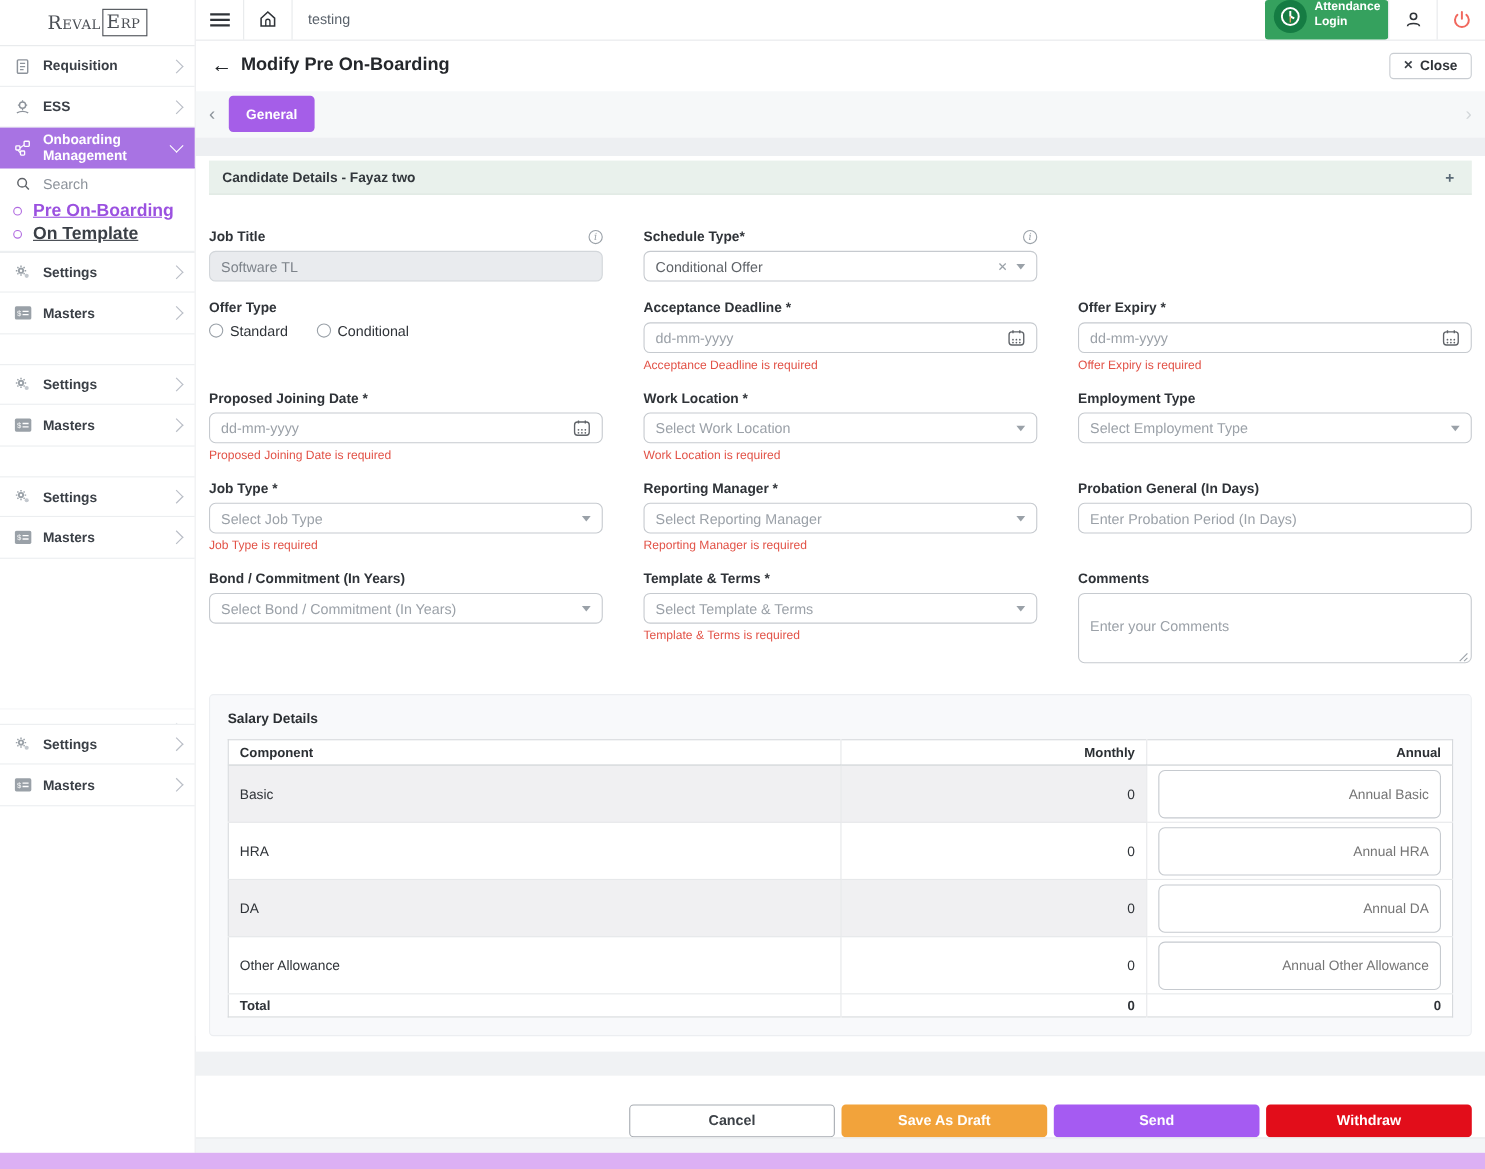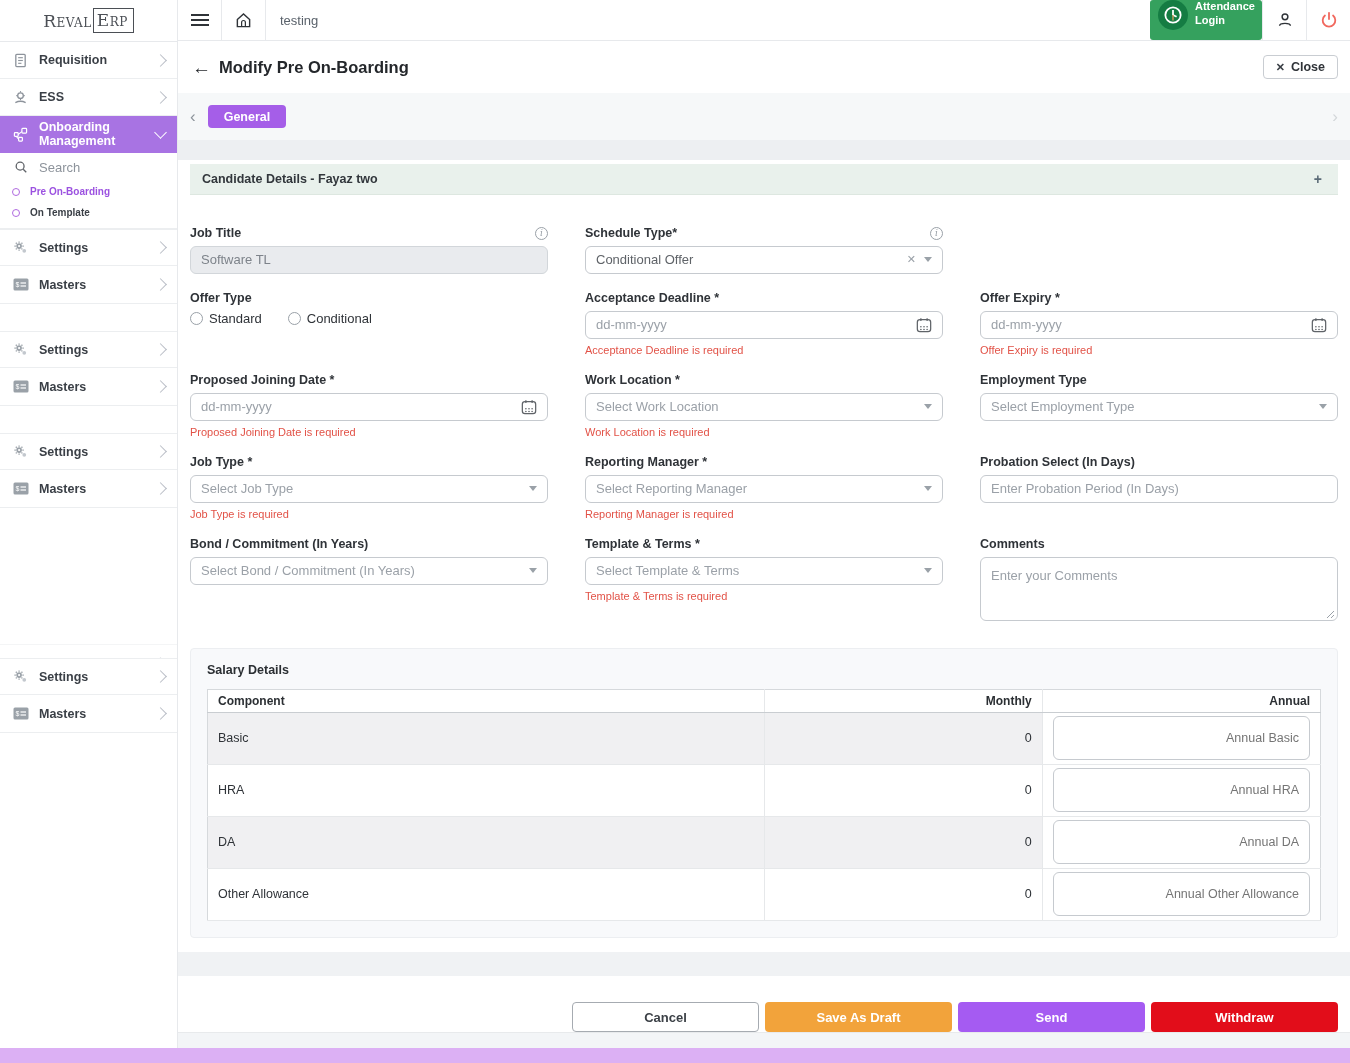--- a/index.html
+++ b/index.html
@@ -15,21 +15,21 @@
   .nav-item .lbl { font-size:12.5px; font-weight:700; color:#3a3f46; flex:1; margin-left:10px; }
   .nav-item.active { background:#a873e3; border-bottom:1px solid #a873e3; }
   .nav-item.active .lbl { color:#fff; }
   .chev { width:9px; height:9px; border-right:1.6px solid #b9bec6; border-bottom:1.6px solid #b9bec6; transform:rotate(-45deg); }
   .chev.down { transform:rotate(45deg); border-color:#fff; margin-top:-4px; }
   .icon16 { width:17px; height:17px; flex:none; display:flex; align-items:center; justify-content:center; }
   .search-row { height:28px; display:flex; align-items:center; padding:0 12px; }
   .search-row .txt { font-size:13px; color:#8d939b; margin-left:10px; }
   .sub-item { height:21px; display:flex; align-items:center; padding:0 12px; cursor:pointer; }
   .sub-item .dot { width:8px; height:8px; border:1.5px solid #b06ae0; border-radius:50%; }
-  .sub-item .slbl { font-size:10px; font-weight:700; color:#3a3f46; margin-left:10px; }
+  .sub-item .slbl { font-size:16px; font-weight:700; color:#3a3f46; margin-left:10px;text-decoration:underline; }
   .sub-item.active .slbl { color:#9b51e0; }
   .side-sep { border-bottom:1px solid #eceef0; height:6px; }
   .group { border-bottom:1px solid #eceef0; }
   .group .nav-item:first-child { border-top:1px solid #eceef0; }
   .gap27 { height:27px; }
   .gap-big { height:136px; }
   .ghost-row { height:14px; overflow:hidden; opacity:.55; border-top:1px solid #eceef0; }
 
   
   .main { flex:1; display:flex; flex-direction:column; background:#fff; }
@@ -43,21 +43,21 @@
 
   .pagehead { height:53px; display:flex; align-items:center; padding:0 12px 0 14px; }
   .back-arrow { font-size:19px; color:#24272b; cursor:pointer; margin-right:8px; line-height:1; }
   .page-title { font-size:16.5px; font-weight:700; color:#24272b; flex:1; }
   .close-btn { border:1px solid #c9cdd2; border-radius:4px; background:#fff; height:24px; padding:0 12px; font-size:12.5px; font-weight:600; color:#2f3338; display:flex; align-items:center; gap:6px; cursor:pointer; }
   .close-x { font-size:11px; color:#3a3f46; }
 
   .tabstrip { height:48px; background:#f6f8f9; display:flex; align-items:center; padding:0 10px 0 8px; }
   .tab-arrow-l { color:#8d949b; font-size:17px; cursor:pointer; padding:0 4px; }
   .tab-arrow-r { color:#d3d7da; font-size:17px; cursor:pointer; margin-left:auto; padding:0 2px; }
-  .tab { background:#a55ee8; color:#fff; font-size:12.5px; font-weight:600; border-radius:4px; height:23px; padding:0 16px; display:flex; align-items:center; margin-left:8px; cursor:pointer; }
+  .tab { background:#a55ee8; color:#fff; font-size:12.5px; font-weight:600; border-radius:4px; height:33px; padding:0 16px; display:flex; align-items:center; margin-left:8px; cursor:pointer; }
   .band { height:20px; background:#edeff2; }
 
   .formcard { background:#fff; padding:4px 12px 20px 12px; }
   .sect-head { height:31px; background:#e9f1ec; border-bottom:1px solid #dde7e0; display:flex; align-items:center; padding:0 16px 0 12px; cursor:pointer; }
   .sect-title { font-size:12.5px; font-weight:700; color:#32373c; flex:1; }
   .plus { color:#5b6b77; font-size:14px; font-weight:600; }
 
   .frow { display:grid; grid-template-columns:repeat(3,1fr); column-gap:37px; margin-top:16px; }
   .frow.first { margin-top:30px; }
   .lbl-row { display:flex; align-items:flex-end; justify-content:space-between; margin-bottom:6px; min-height:15px; }
@@ -69,21 +69,21 @@
   .caret { width:0; height:0; border-left:4px solid transparent; border-right:4px solid transparent; border-top:5px solid #9aa1a8; margin-left:8px; }
   .clear-x { color:#9aa1a8; font-size:11px; margin-left:8px; }
   .err { font-size:11px; color:#e25247; margin-top:5px; }
   .radio-row { display:flex; align-items:center; gap:26px; margin-top:2px; }
   .radio { display:flex; align-items:center; gap:6px; cursor:pointer; }
   .rdot { width:13px; height:13px; border:1.5px solid #9aa1a8; border-radius:50%; background:#fff; }
   .rlabel { font-size:13px; color:#2f3338; }
   input.text-inp { height:28px; border:1px solid #c6cacf; border-radius:6px; width:100%; padding:0 10px; font-size:13px; color:#2f3338; font-family:"Liberation Sans",sans-serif; outline:none; }
   input.text-inp::placeholder, textarea::placeholder { color:#9ba1a8; }
   .ta-wrap { position:relative; }
-  textarea.comments { width:100%; height:64px; border:1px solid #c6cacf; border-radius:6px; padding:10px 10px; font-size:13px; font-family:"Liberation Sans",sans-serif; resize:none; outline:none; color:#2f3338; }
+  textarea.comments { width:100%; height:64px; border:1px solid #c6cacf; border-radius:6px; padding:22px 10px; font-size:13px; font-family:"Liberation Sans",sans-serif; resize:none; outline:none; color:#2f3338; }
   .ta-grip { position:absolute; right:3px; bottom:6px; width:9px; height:9px; }
 
   
   .salary-outer { background:#fff; padding:3px 12px 0 12px; }
   .salary-panel { background:#f8f9fb; border:1px solid #eceef1; border-radius:4px; padding:14px 16px 16px 16px; }
   .salary-title { font-size:12.5px; font-weight:700; color:#2b2f33; }
   table.sal { width:100%; border-collapse:collapse; margin-top:12px; background:#fff; border:1px solid #d6d9dc; }
   table.sal th { font-size:12px; font-weight:700; color:#2b2f33; height:23px; padding:4px 10px; border-bottom:1px solid #c9cdd1; border-right:1px solid #e6e8ea; background:#fff; }
   table.sal th.left { text-align:left; } table.sal th.right { text-align:right; }
   table.sal td { font-size:12.5px; color:#2f3338; padding:0 10px; border-bottom:1px solid #e6e8ea; border-right:1px solid #e6e8ea; height:52px; }
@@ -553,21 +553,21 @@
               <span class="flabel">Reporting Manager *</span>
             </div>
           <div class="sel">
             <span class="ph">Select Reporting Manager</span>
             <span class="caret"></span>
           </div>
           <div class="err">Reporting Manager is required</div>
         </div>
         <div class="field">
           <div class="lbl-row">
-              <span class="flabel">Probation Select (In Days)</span>
+              <span class="flabel">Probation General (In Days)</span>
             </div>
           <input class="text-inp" placeholder="Enter Probation Period (In Days)" style="">
         </div>
       </div>
 
       <div class="frow">
         <div class="field">
           <div class="lbl-row">
               <span class="flabel">Bond / Commitment (In Years)</span>
             </div>
@@ -631,20 +631,25 @@
             <tr class="shade">
               <td class="comp">DA</td>
               <td class="mon">0</td>
               <td class="ann"><input class="ann-inp" placeholder="Annual DA" style=""></td>
             </tr>
             <tr>
               <td class="comp">Other Allowance</td>
               <td class="mon">0</td>
               <td class="ann"><input class="ann-inp" placeholder="Annual Other Allowance" style=""></td>
             </tr>
+            <tr class="total">
+              <td class="comp">Total</td>
+              <td class="mon">0</td>
+              <td class="ann">0</td>
+            </tr>
           </tbody>
         </table>
       </div>
     </section>
 
     <div class="band2"></div>
 
     <div class="actions">
       <button class="btn cancel">Cancel</button>
       <button class="btn draft">Save As Draft</button>

